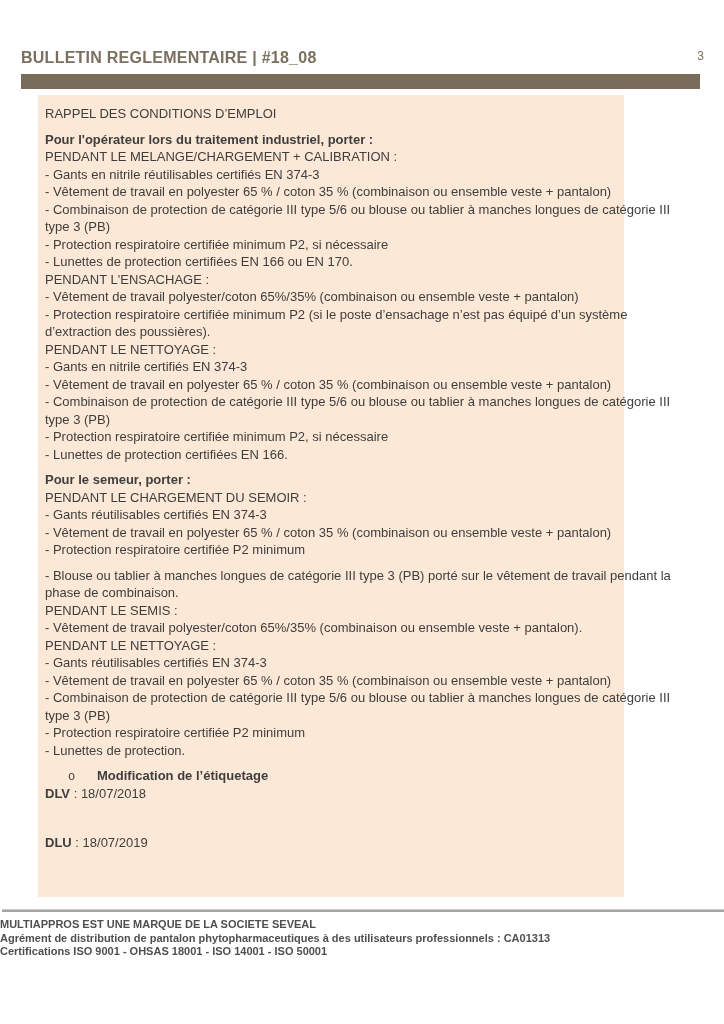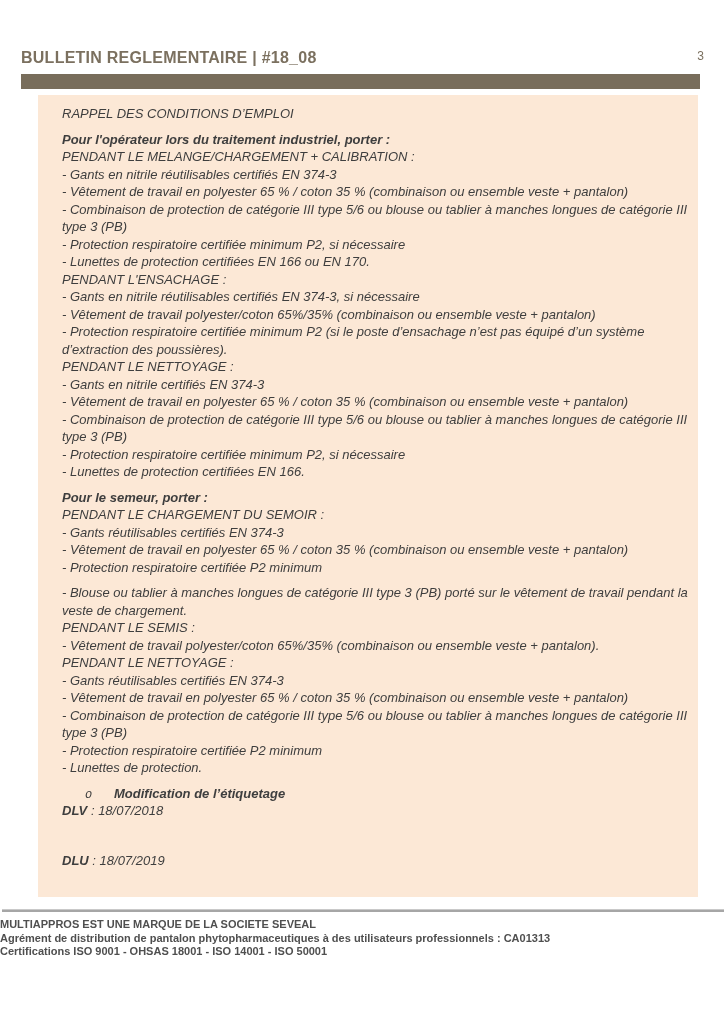--- a/index.html
+++ b/index.html
@@ -21,26 +21,25 @@
     position:absolute;right:20px;top:49px;
     font-size:12px;font-weight:400;
     color:var(--header-text,#7b705f);
   }
   .accent-bar{
     position:absolute;left:21px;top:74px;width:679px;height:15px;
     background:var(--accent,#786d5b);
   }
   
   .content-panel{
-    position:absolute;left:38px;top:95px;width:660px;height:802px;
+    position:absolute;left:38px;top:95px;width:586px;height:802px;
     background:var(--content-bg,#fce8d6);
     box-sizing:border-box;
-    padding:10px 14px 0 24px;
+    padding:10px 14px 0 7px;
     font-size:13px;
-    font-style:italic;
   }
   .para{margin:0 0 8px 0;}
   .para.space-large{margin-top:32px;}
   .line{white-space:nowrap;line-height:17.5px;height:17.5px;overflow:visible;}
   .rn{font-weight:400;}
   .rb{font-weight:700;}
   .rbu{font-weight:700;text-decoration:underline;}
   .bullet-line{padding-left:23px;}
   .bullet-glyph{
     display:inline-block;width:29px;font-weight:400;
@@ -73,42 +72,41 @@
       <div class="para">
         <div class="line"><span class="rb">Pour l'opérateur lors du traitement industriel, porter :</span></div>
         <div class="line"><span class="rn">PENDANT LE MELANGE/CHARGEMENT + CALIBRATION :</span></div>
         <div class="line"><span class="rn">- Gants en nitrile réutilisables certifiés EN 374-3</span></div>
         <div class="line"><span class="rn">- Vêtement de travail en polyester 65 % / coton 35 % (combinaison ou ensemble veste + pantalon)</span></div>
         <div class="line"><span class="rn">- Combinaison de protection de catégorie III type 5/6 ou blouse ou tablier à manches longues de catégorie III</span></div>
         <div class="line"><span class="rn">type 3 (PB)</span></div>
         <div class="line"><span class="rn">- Protection respiratoire certifiée minimum P2, si nécessaire</span></div>
         <div class="line"><span class="rn">- Lunettes de protection certifiées EN 166 ou EN 170.</span></div>
         <div class="line"><span class="rn">PENDANT L'ENSACHAGE :</span></div>
-        <div class="line"><span class="rn">- Gants en nitrile réutilisables certifiés EN 374-3, si nécessaire</span></div>
         <div class="line"><span class="rn">- Vêtement de travail polyester/coton 65%/35% (combinaison ou ensemble veste + pantalon)</span></div>
         <div class="line"><span class="rn">- Protection respiratoire certifiée minimum P2 (si le poste d’ensachage n’est pas équipé d’un système</span></div>
         <div class="line"><span class="rn">d’extraction des poussières).</span></div>
         <div class="line"><span class="rn">PENDANT LE NETTOYAGE :</span></div>
         <div class="line"><span class="rn">- Gants en nitrile certifiés EN 374-3</span></div>
         <div class="line"><span class="rn">- Vêtement de travail en polyester 65 % / coton 35 % (combinaison ou ensemble veste + pantalon)</span></div>
         <div class="line"><span class="rn">- Combinaison de protection de catégorie III type 5/6 ou blouse ou tablier à manches longues de catégorie III</span></div>
         <div class="line"><span class="rn">type 3 (PB)</span></div>
         <div class="line"><span class="rn">- Protection respiratoire certifiée minimum P2, si nécessaire</span></div>
         <div class="line"><span class="rn">- Lunettes de protection certifiées EN 166.</span></div>
       </div>
       <div class="para">
         <div class="line"><span class="rb">Pour le semeur, porter :</span></div>
         <div class="line"><span class="rn">PENDANT LE CHARGEMENT DU SEMOIR :</span></div>
         <div class="line"><span class="rn">- Gants réutilisables certifiés EN 374-3</span></div>
         <div class="line"><span class="rn">- Vêtement de travail en polyester 65 % / coton 35 % (combinaison ou ensemble veste + pantalon)</span></div>
         <div class="line"><span class="rn">- Protection respiratoire certifiée P2 minimum</span></div>
       </div>
       <div class="para">
         <div class="line"><span class="rn">- Blouse ou tablier à manches longues de catégorie III type 3 (PB) porté sur le vêtement de travail pendant la</span></div>
-        <div class="line"><span class="rn">veste de chargement.</span></div>
+        <div class="line"><span class="rn">phase de combinaison.</span></div>
         <div class="line"><span class="rn">PENDANT LE SEMIS :</span></div>
         <div class="line"><span class="rn">- Vêtement de travail polyester/coton 65%/35% (combinaison ou ensemble veste + pantalon).</span></div>
         <div class="line"><span class="rn">PENDANT LE NETTOYAGE :</span></div>
         <div class="line"><span class="rn">- Gants réutilisables certifiés EN 374-3</span></div>
         <div class="line"><span class="rn">- Vêtement de travail en polyester 65 % / coton 35 % (combinaison ou ensemble veste + pantalon)</span></div>
         <div class="line"><span class="rn">- Combinaison de protection de catégorie III type 5/6 ou blouse ou tablier à manches longues de catégorie III</span></div>
         <div class="line"><span class="rn">type 3 (PB)</span></div>
         <div class="line"><span class="rn">- Protection respiratoire certifiée P2 minimum</span></div>
         <div class="line"><span class="rn">- Lunettes de protection.</span></div>
       </div>

